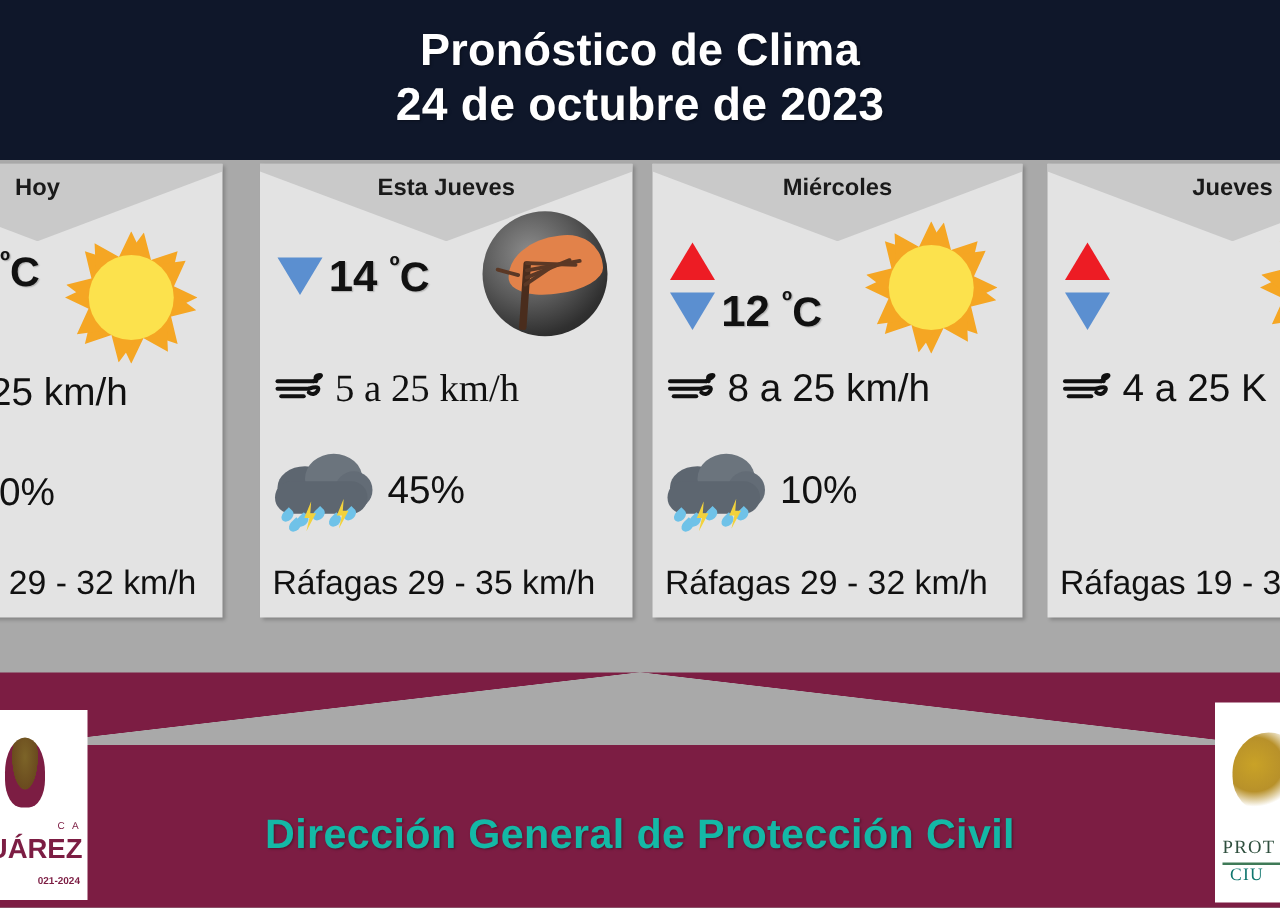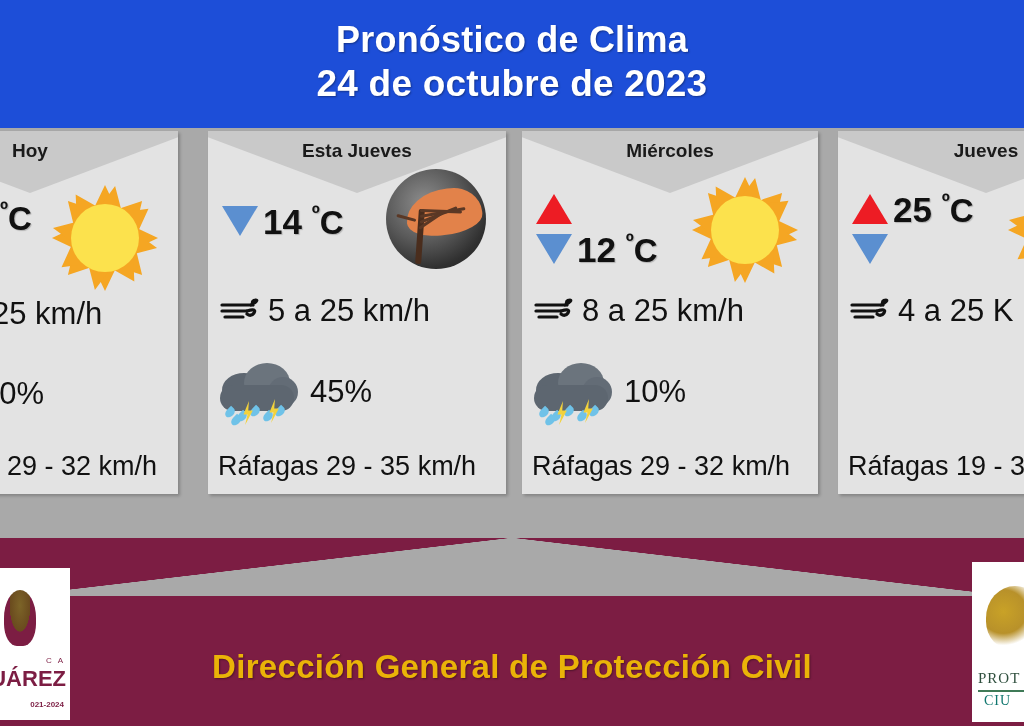--- a/index.html
+++ b/index.html
@@ -14,21 +14,21 @@
     background: #7c1d43;
     position: relative;
   }
 
   
   #header {
     position: absolute;
     left: 0; top: 0;
     width: 1024px;
     height: 140px;
-    background: #1d4ed8;
+    background: #0f172a;
     text-align: center;
   }
   #header .title-line {
     color: #ffffff;
     font-weight: bold;
     font-size: 36px;
     line-height: 44px;
     letter-spacing: 0.2px;
     text-shadow: 1px 1px 2px rgba(0,0,0,0.35);
   }
@@ -274,21 +274,21 @@
     z-index: 3;
   }
 
   
   #footer-text {
     position: absolute;
     left: 0;
     top: 648px;
     width: 1024px;
     text-align: center;
-    color: #eab308;
+    color: #14b8a6;
     font-size: 33px;
     font-weight: bold;
     letter-spacing: 0.3px;
     text-shadow: 1px 1px 2px rgba(0,0,0,0.35);
     z-index: 5;
   }
   .logo-box {
     position: absolute;
     background: #ffffff;
     z-index: 5;
@@ -436,21 +436,21 @@
         <div class="foliage"></div>
         <div class="trunk"></div>
         <div class="branch" style="left:34px; top:52px; width:40px; transform:rotate(-22deg);"></div>
         <div class="branch" style="left:34px; top:46px; width:46px; transform:rotate(-10deg);"></div>
         <div class="branch" style="left:34px; top:40px; width:42px; transform:rotate(2deg);"></div>
         <div class="branch" style="left:33px; top:58px; width:30px; transform:rotate(-34deg);"></div>
         <div class="branch" style="left:30px; top:50px; width:20px; transform:rotate(195deg);"></div>
       </div>
     </div>
 
-    <div class="wind-row" style="top:162px;">
+    <div class="wind-row" style="top:162px;font-family:Liberation Serif, serif;">
       <svg class="wind-icon" viewBox="0 0 46 34">
         <g stroke="#111" stroke-width="3.2" fill="none" stroke-linecap="round">
           <line x1="2" y1="11" x2="31" y2="11"></line>
           <line x1="2" y1="17" x2="27" y2="17"></line>
           <line x1="5" y1="23" x2="23" y2="23"></line>
           <path d="M31 11 q8 -5 5 -5 q-5 0 -3 5"></path>
           <path d="M27 17 q10 -3 7 2 q-3 4 -7 1"></path>
         </g>
       </svg>
       <div class="wind-text">5 a 25 km/h</div>
@@ -533,21 +533,20 @@
     <div class="gust">Ráfagas 29 - 32 km/h</div>
   </div>
 
   <div class="card" style="left:838px; width:296px;">
     <div class="card-head"></div>
     <div class="card-day">Jueves</div>
 
     <div class="temps" style="top:58px;">
       <div class="temp-row">
         <div class="tri up"></div>
-        <div class="temp-val"><span>25</span> <span class="deg">º</span><span class="unit">C</span></div>
       </div>
       <div class="temp-row">
         <div class="tri down"></div>
       </div>
     </div>
 
     <div class="wx-icon" style="left:168px; top:44px;">
       <div class="sun">
         <div class="rays"></div>
         <div class="rays2"></div>

